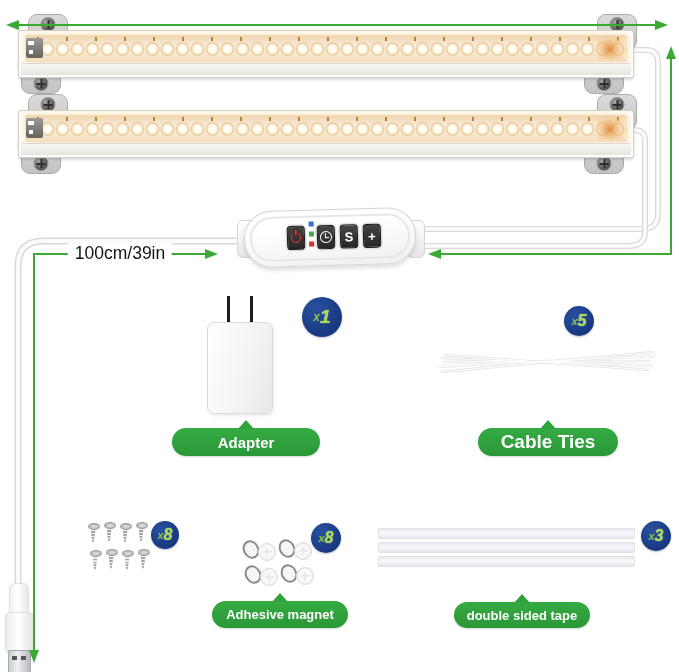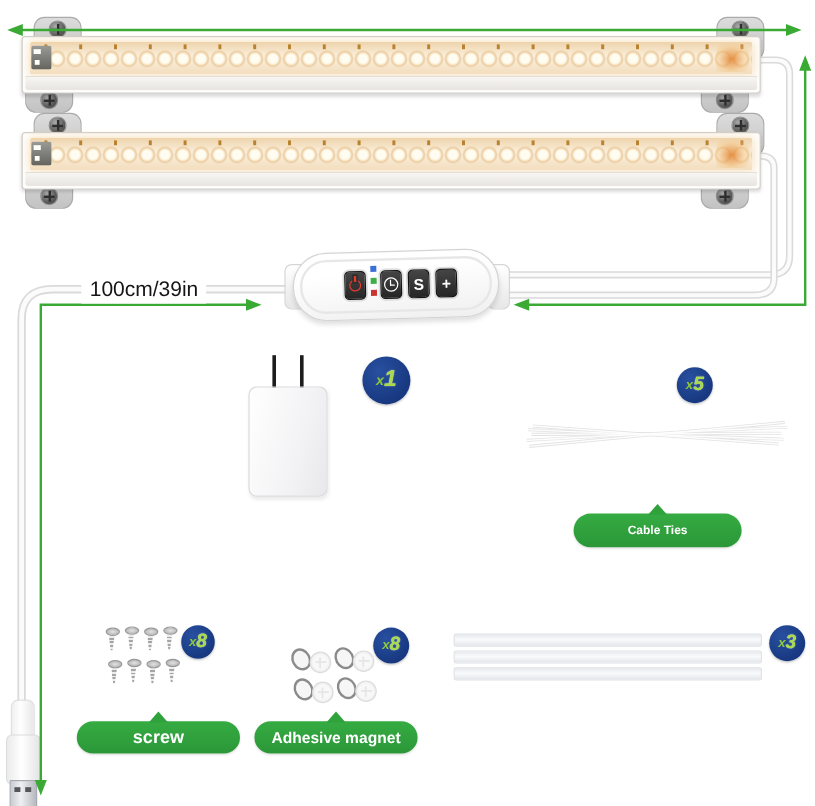--- a/index.html
+++ b/index.html
@@ -242,35 +242,38 @@
     <polygon points="218,254 205,249 205,259" fill="#3aaa35"></polygon>
     <polygon points="34,663 29,650 39,650" fill="#3aaa35"></polygon>
 
     <g stroke="#3aaa35" stroke-width="2" fill="none">
       <path d="M440 254 H671 V58"></path>
     </g>
     <polygon points="428,254 441,249 441,259" fill="#3aaa35"></polygon>
     <polygon points="671,46 666,59 676,59" fill="#3aaa35"></polygon>
   </svg>
 
-  <div class="dim-label" style="left:120px;top:231px;">100cm/39in</div>
+  <div class="dim-label" style="left:120px;top:243px;">100cm/39in</div>
 
   <div class="prong prong1"></div>
   <div class="prong prong2"></div>
   <div class="adapter-body"></div>
   <div class="badge" style="left:302px;top:297px;width:40px;height:40px;">
     <span class="qx">x</span>
       <span class="qn">1</span>
   </div>
+  <div class="pill" style="left:172px;top:428px;width:148px;height:28px;font-size:15px;">
+    <span>Adapter</span>
+  </div>
 
   <div class="badge badge-sm" style="left:564px;top:306px;width:30px;height:30px;">
     <span class="qx">x</span>
       <span class="qn">5</span>
   </div>
-  <div class="pill" style="left:478px;top:428px;width:140px;height:28px;font-size:10px;">
+  <div class="pill" style="left:478px;top:428px;width:140px;height:28px;font-size:19px;">
     <span>Cable Ties</span>
   </div>
 
   <div class="screw-item" style="left:88px;top:523px;">
       <div class="screw-head"></div>
       <div class="screw-shaft"></div>
     </div>
   <div class="screw-item" style="left:104px;top:522px;">
       <div class="screw-head"></div>
       <div class="screw-shaft"></div>
@@ -295,23 +298,20 @@
       <div class="screw-head"></div>
       <div class="screw-shaft"></div>
     </div>
   <div class="screw-item" style="left:138px;top:549px;">
       <div class="screw-head"></div>
       <div class="screw-shaft"></div>
     </div>
   <div class="badge badge-sm" style="left:151px;top:521px;width:28px;height:28px;">
     <span class="qx">x</span>
       <span class="qn">8</span>
-  </div>
-  <div class="pill" style="left:64px;top:601px;width:136px;height:27px;font-size:15px;">
-    <span>screw</span>
   </div>
 
   <div class="mag-ring" style="left:243px;top:540px;"></div>
   <div class="mag-flat" style="left:258px;top:543px;"></div>
   <div class="mag-ring" style="left:279px;top:539px;"></div>
   <div class="mag-flat" style="left:294px;top:542px;"></div>
   <div class="mag-ring" style="left:245px;top:565px;"></div>
   <div class="mag-flat" style="left:260px;top:568px;"></div>
   <div class="mag-ring" style="left:281px;top:564px;"></div>
   <div class="mag-flat" style="left:296px;top:567px;"></div>
@@ -323,20 +323,23 @@
     <span>Adhesive magnet</span>
   </div>
 
   <div class="tape" style="top:528px;"></div>
   <div class="tape" style="top:542px;"></div>
   <div class="tape" style="top:556px;"></div>
   <div class="badge badge-sm" style="left:641px;top:521px;width:30px;height:30px;">
     <span class="qx">x</span>
       <span class="qn">3</span>
   </div>
+  <div class="pill" style="left:454px;top:602px;width:136px;height:26px;font-size:13px;">
+    <span>double sided tape</span>
+  </div>
 
   <div class="usb-relief"></div>
   <div class="usb-housing"></div>
   <div class="usb-metal">
     <div class="usb-hole usb-hole1"></div>
     <div class="usb-hole usb-hole2"></div>
   </div>
 
 </div>
 

